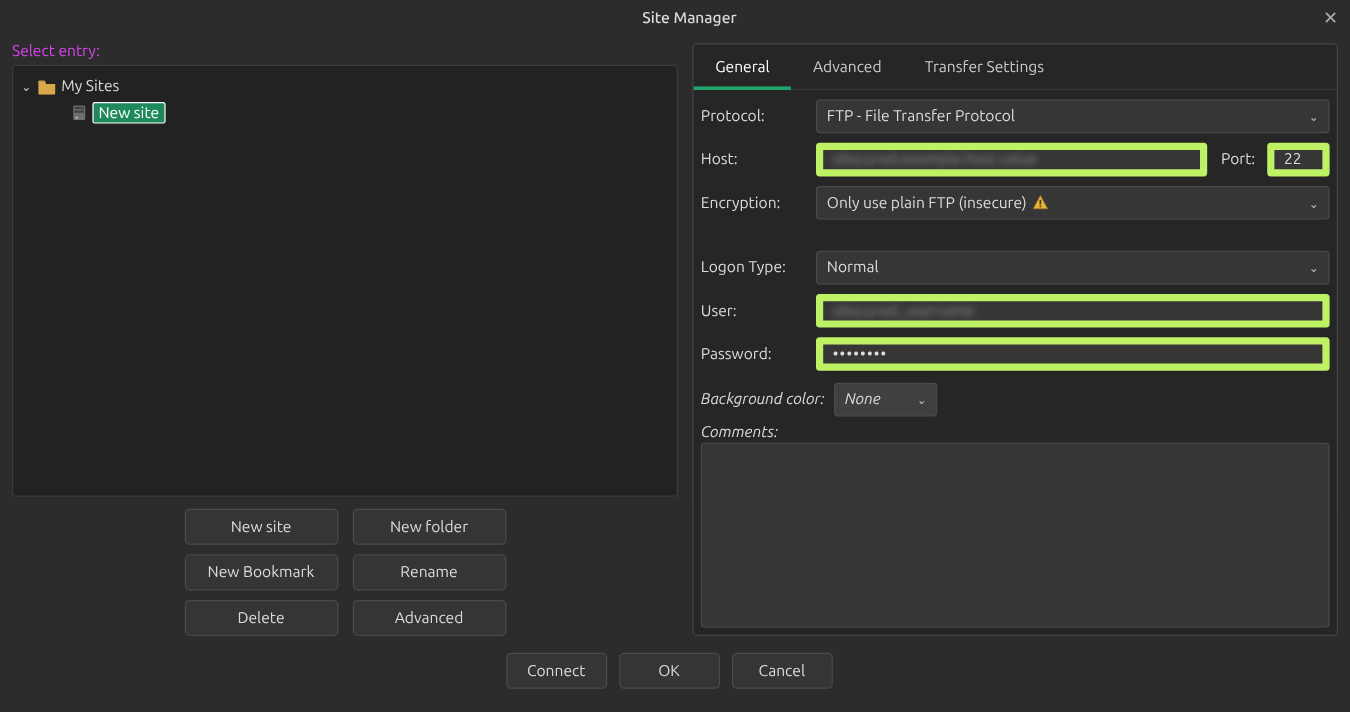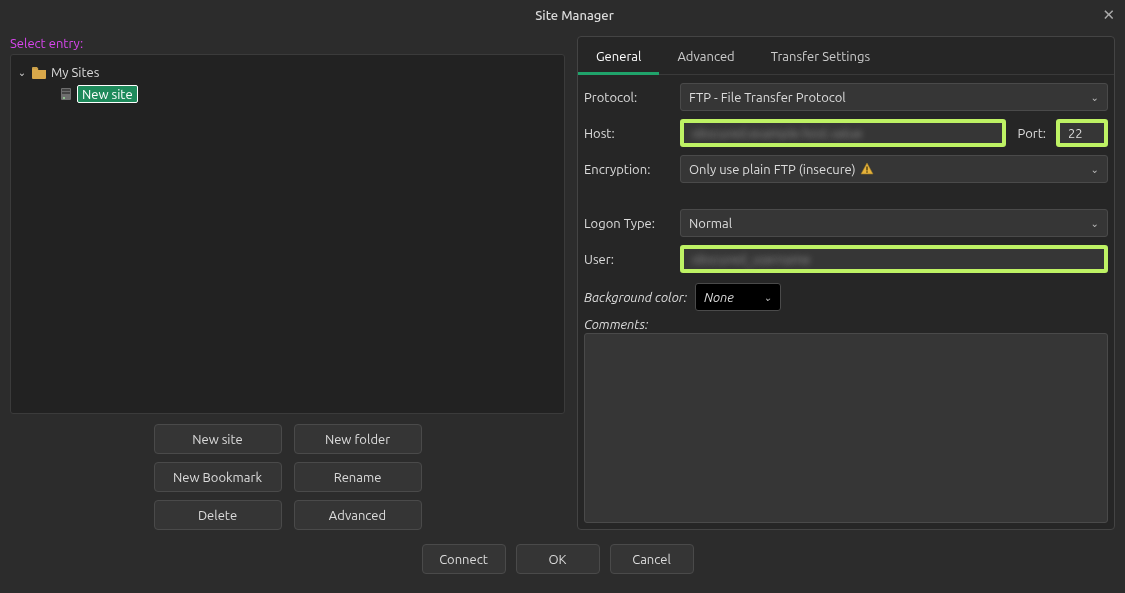--- a/index.html
+++ b/index.html
@@ -25,27 +25,27 @@
 .tabs { display: flex; border-bottom: 1px solid #3a3a3a; height: 38px; align-items:stretch;}
 .tab { padding: 0 18px; display: flex; align-items: center; color: #ccc; cursor: pointer; position:relative;}
 .tab.active { color: #fff; }
 .tab.active::after { content:""; position:absolute; left:0; right:0; bottom:-1px; height:3px; background:#20a36b; }
 .form { padding: 8px 6px 6px 6px; display: flex; flex-direction: column; gap: 8px; }
 .row { display: flex; align-items: center; gap: 6px; }
 .row .lbl { width: 90px; color: #dcdcdc; }
 .hostport .lbl { width: 90px; }
 .dropdown { flex: 1; background: #363636; border: 1px solid #4a4a4a; border-radius: 3px; height: 28px; display: flex; align-items: center; padding: 0 8px; color: #dcdcdc; position: relative; cursor:pointer;}
 .dropdown .chev { position: absolute; right: 8px; color: #bbb; font-size: 10px; }
-.input { flex: 1; background: #363636; border: 4px solid #bef264; border-radius: 3px; height: 28px; display: flex; align-items: center; padding: 0 8px; color: #9b9b9b; }
+.input { flex: 1; background: #363636; border: 6px solid #bef264; border-radius: 3px; height: 28px; display: flex; align-items: center; padding: 0 8px; color: #9b9b9b; }
 .input.port { width: 52px; flex: 0 0 52px; color:#dcdcdc;}
 .port-lbl { width: auto; padding: 0 4px 0 6px; color: #dcdcdc; }
 .warn-icon { display:inline-flex; margin-left:4px; }
 .sep { height: 10px; }
 .bgcolor-row .lbl2 { color:#dcdcdc; margin-right:8px;}
-.bgcolor-dd { width: 86px; background: #000000; border: 1px solid #4a4a4a; border-radius: 3px; height: 28px; display: flex; align-items: center; padding: 0 8px; color: #dcdcdc; position: relative; cursor:pointer;}
+.bgcolor-dd { width: 86px; background: #404040; border: 1px solid #4a4a4a; border-radius: 3px; height: 28px; display: flex; align-items: center; padding: 0 8px; color: #dcdcdc; position: relative; cursor:pointer;}
 .bgcolor-dd .chev { position: absolute; right: 8px; color: #bbb; font-size:10px;}
 .comments-area { flex:1; min-height: 78px; background: #363636; border: 1px solid #4a4a4a; border-radius: 3px; margin-top:2px;}
 .bottom-form { padding: 4px 6px 6px 6px; display:flex; flex-direction:column; flex:1;font-style:italic;}
 .footer { display: flex; justify-content: center; gap: 10px; padding: 14px 10px 0 0; }
 .footer .btn { width: 84px; }
 .obscured { color: transparent; text-shadow: 0 0 6px rgba(180,180,180,0.8); user-select:none;}
 </style>
 </head>
 <body>
 
@@ -139,20 +139,26 @@
           <span>Normal</span>
           <span class="chev">⌄</span>
         </div>
       </div>
       <div class="row">
         <span class="lbl">User:</span>
         <div class="input">
             <span class="obscured">obscured_username</span>
           </div>
       </div>
+      <div class="row">
+        <span class="lbl">Password:</span>
+        <div class="input">
+            <span style="color:#dcdcdc;letter-spacing:1px;">••••••••</span>
+          </div>
+      </div>
     </div>
 
     <div class="bottom-form">
       <div class="row bgcolor-row" style="gap:0;">
         <span class="lbl2">Background color:</span>
         <div class="bgcolor-dd">
           <span>None</span>
           <span class="chev">⌄</span>
         </div>
       </div>

